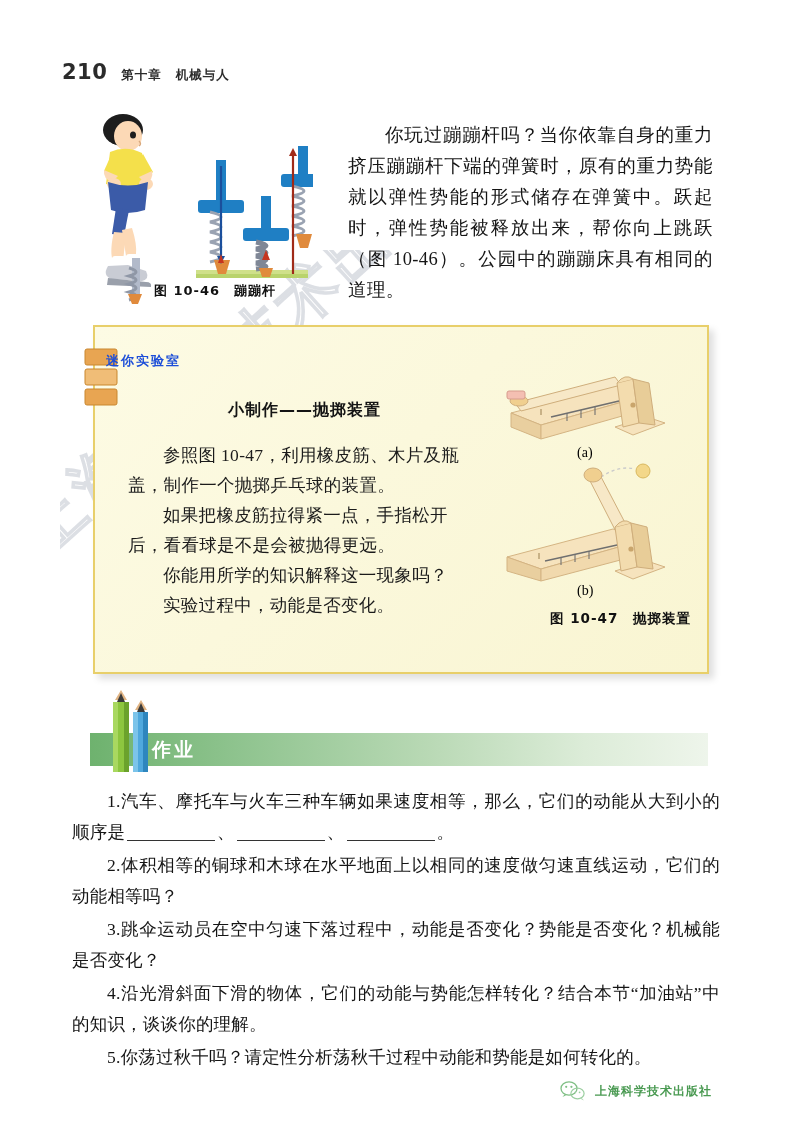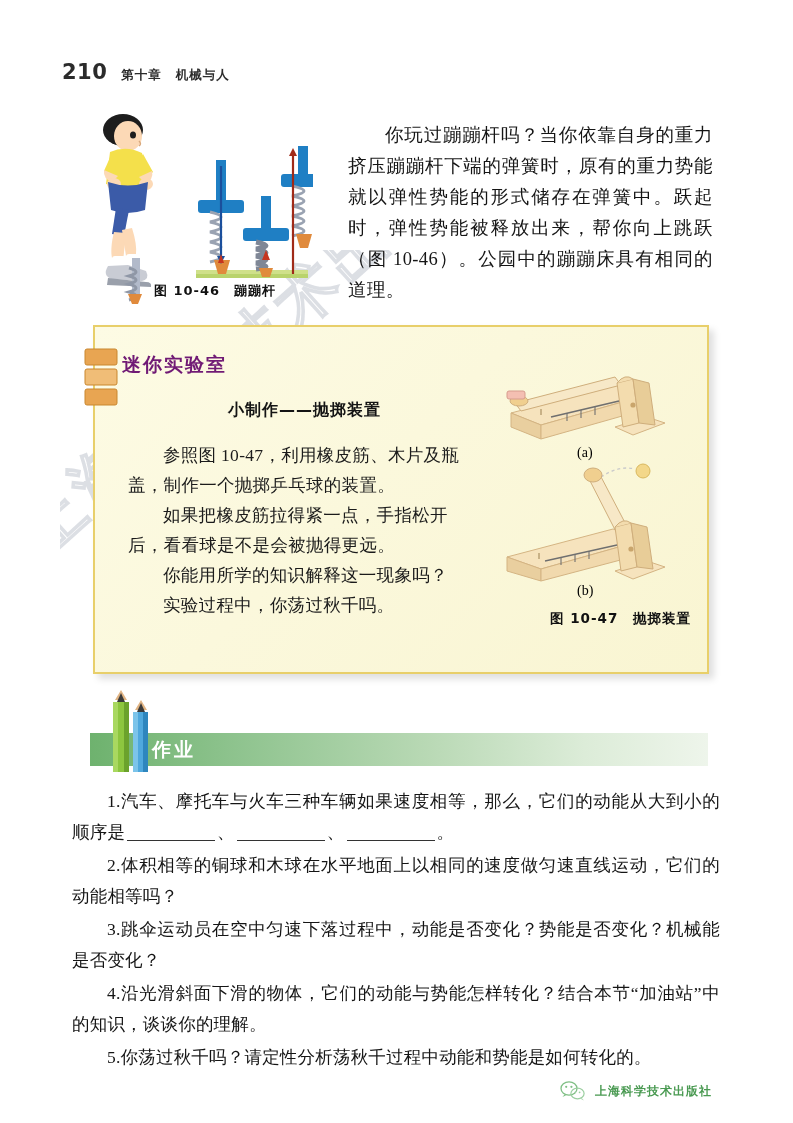--- a/index.html
+++ b/index.html
@@ -46,23 +46,23 @@
   
   .minilab{
     position:absolute;left:93px;top:325px;width:612px;height:345px;
     background:linear-gradient(135deg,#fdfbe4 0%,#fbf8dc 45%,#f9f5d2 100%);
     border:2px solid #e8cf6a;
     box-shadow:5px 5px 7px rgba(0,0,0,0.13);
     z-index:8;
   }
   .clip{position:absolute;left:-12px;top:18px;width:36px;height:68px;z-index:12;}
   .minilab-title{
-    position:absolute;left:122px;top:352px;z-index:12;
-    font-family:"DejaVu Sans","Liberation Sans",sans-serif;
-    font-size:19px;font-weight:700;color:#701a75;letter-spacing:2px;
+    position:absolute;left:106px;top:352px;z-index:12;
+    font-family:"DejaVu Sans","Liberation Sans",sans-serif;
+    font-size:13px;font-weight:700;color:#1d4ed8;letter-spacing:2px;
   }
   .minilab-sub{
     position:absolute;left:228px;top:400px;z-index:12;
     font-family:"DejaVu Sans","Liberation Sans",sans-serif;
     font-size:16px;font-weight:700;color:#141414;letter-spacing:1px;
   }
   .minilab-body{
     position:absolute;left:128px;top:440px;width:352px;z-index:12;
     font-size:17.5px;line-height:30px;letter-spacing:0.3px;color:#1b1b1b;
   }
@@ -202,21 +202,21 @@
       <rect x="2" y="24" width="32" height="16" rx="2" fill="#f0bd77" stroke="#c9872f" stroke-width="1"></rect>
       <rect x="2" y="44" width="32" height="16" rx="2" fill="#e8a552" stroke="#c9872f" stroke-width="1"></rect>
     </svg>
   </div>
   <div class="minilab-title">迷你实验室</div>
   <div class="minilab-sub">小制作——抛掷装置</div>
   <div class="minilab-body">
     <p>参照图 10-47，利用橡皮筋、木片及瓶盖，制作一个抛掷乒乓球的装置。</p>
     <p>如果把橡皮筋拉得紧一点，手指松开后，看看球是不是会被抛得更远。</p>
     <p>你能用所学的知识解释这一现象吗？</p>
-    <p>实验过程中，你荡过秋千吗。</p>
+    <p>实验过程中，动能是否变化。</p>
   </div>
 
   <div class="fig47-wrap">
     <svg viewBox="0 0 190 235" width="190" height="235">
 
       <g>
         <polygon points="14,48 120,20 150,30 44,60" fill="#f6e3bd" stroke="#d4b483" stroke-width="1"></polygon>
         <polygon points="14,48 44,60 44,74 14,62" fill="#e9cf9f" stroke="#d4b483" stroke-width="1"></polygon>
         <polygon points="44,60 150,30 150,44 44,74" fill="#f1d9ad" stroke="#d4b483" stroke-width="1"></polygon>
         <polygon points="118,62 150,52 168,58 136,70" fill="#f6e3bd" stroke="#d4b483" stroke-width="1"></polygon>

